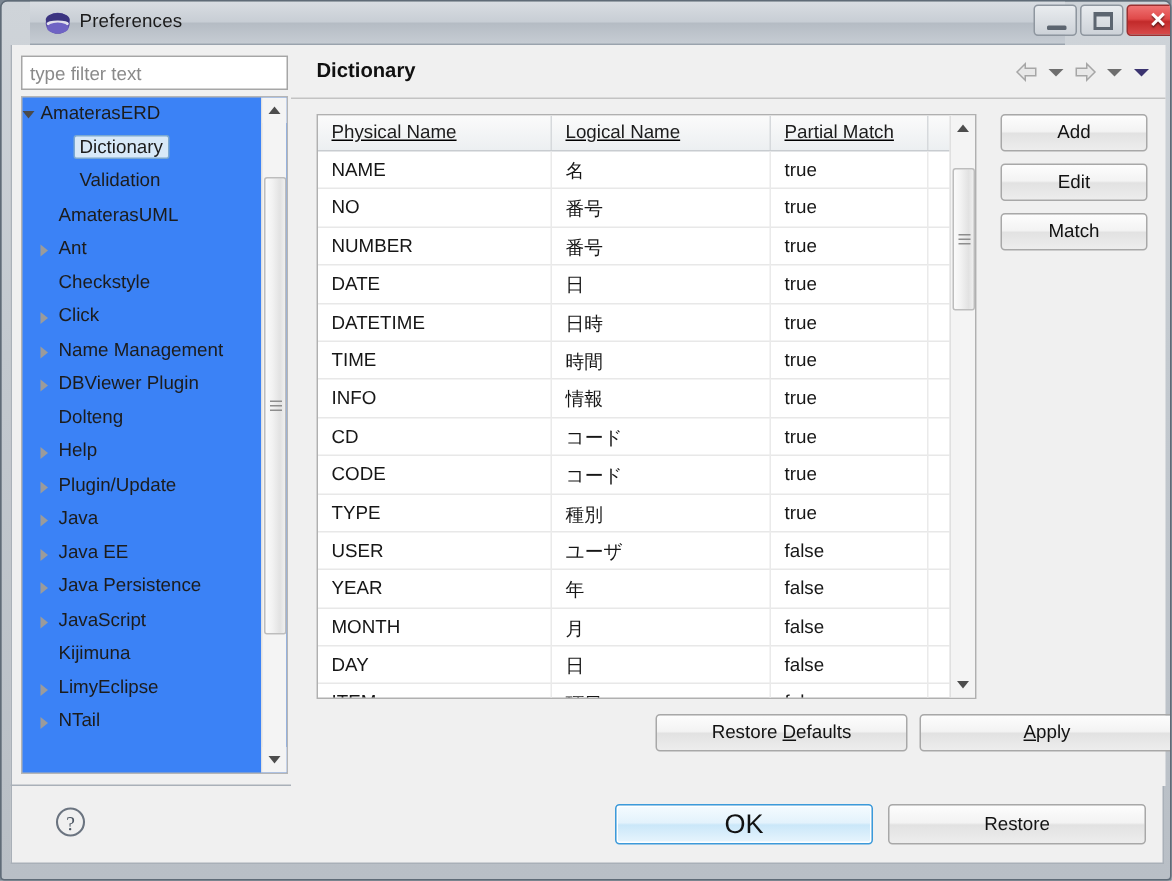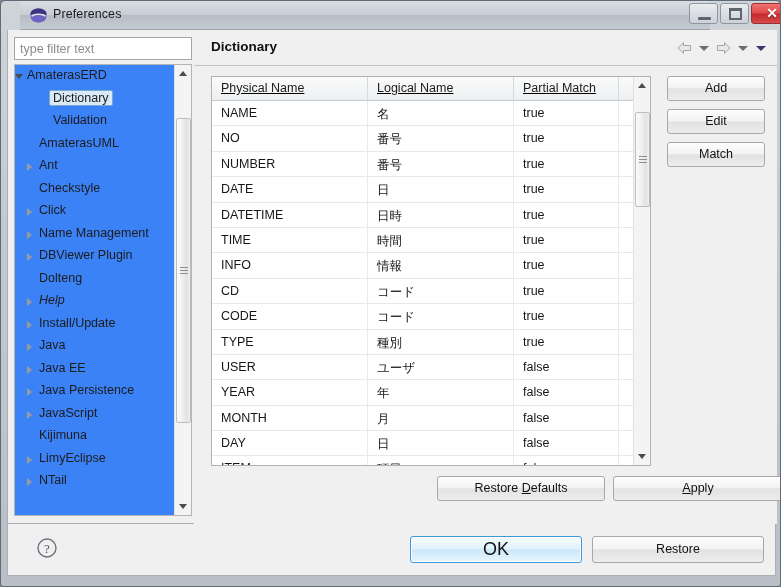--- a/index.html
+++ b/index.html
@@ -392,25 +392,25 @@
           </div>
           <div class="tree-row">
             <span class="twisty" style="left: 12px;"></span>
             <span class="tree-label" style="left: 24px;">DBViewer Plugin</span>
           </div>
           <div class="tree-row">
             <span class="tree-label" style="left: 24px;">Dolteng</span>
           </div>
           <div class="tree-row">
             <span class="twisty" style="left: 12px;"></span>
-            <span class="tree-label" style="left: 24px; font-style: italic;">Help</span>
-          </div>
-          <div class="tree-row">
-            <span class="twisty" style="left: 12px;"></span>
-            <span class="tree-label" style="left: 24px;">Install/Update</span>
+            <span class="tree-label" style="left: 24px;">Help</span>
+          </div>
+          <div class="tree-row">
+            <span class="twisty" style="left: 12px;"></span>
+            <span class="tree-label" style="left: 24px;">Plugin/Update</span>
           </div>
           <div class="tree-row">
             <span class="twisty" style="left: 12px;"></span>
             <span class="tree-label" style="left: 24px;">Java</span>
           </div>
           <div class="tree-row">
             <span class="twisty" style="left: 12px;"></span>
             <span class="tree-label" style="left: 24px;">Java EE</span>
           </div>
           <div class="tree-row">

